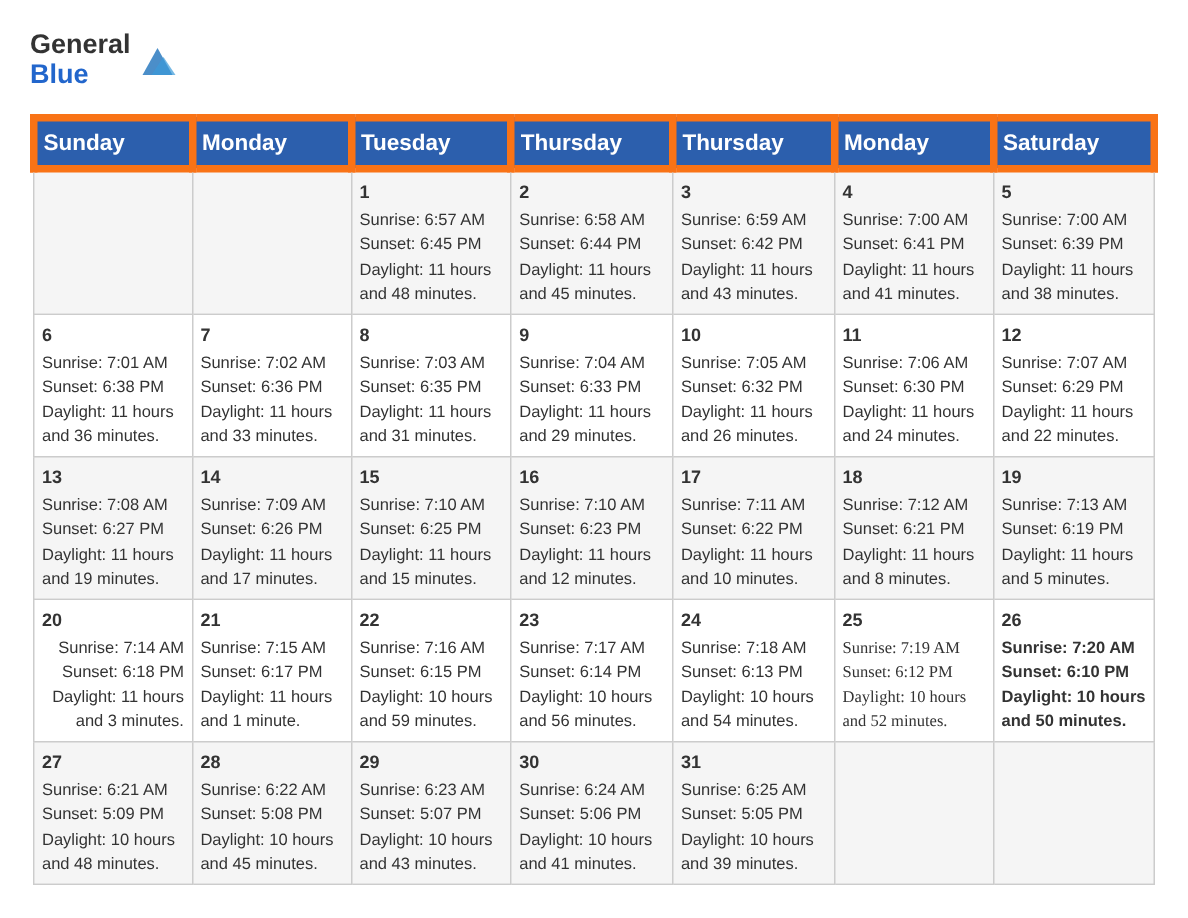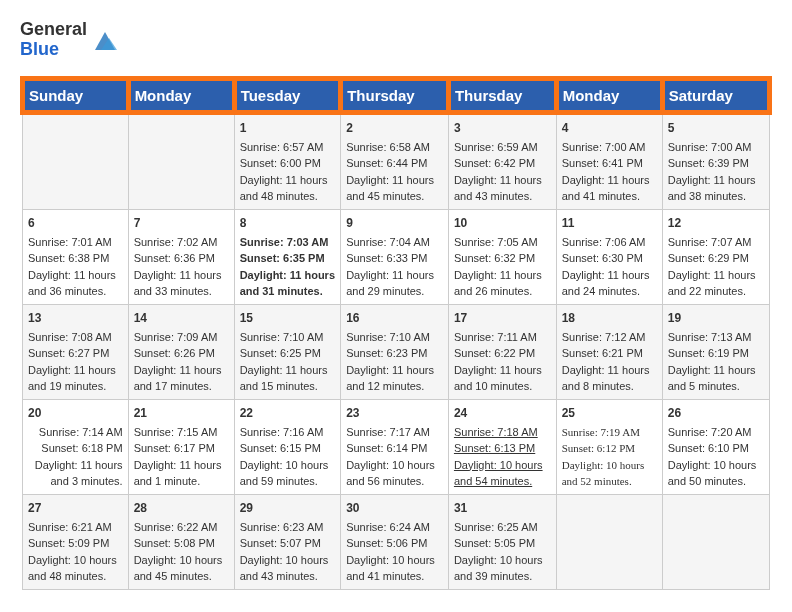--- a/index.html
+++ b/index.html
@@ -122,21 +122,21 @@
         <th>Saturday</th>
       </tr>
   </thead>
   <tbody id="calendar-body">
   <tr>
         <td class="empty-cell"></td>
         <td class="empty-cell"></td>
         <td>
           <span class="day-number">1</span>
           <div style="white-space: pre-line;">Sunrise: 6:57 AM
-Sunset: 6:00 PM
+Sunset: 6:45 PM
 Daylight: 11 hours and 48 minutes.</div>
         </td>
         <td>
           <span class="day-number">2</span>
           <div style="white-space: pre-line;">Sunrise: 6:58 AM
 Sunset: 6:44 PM
 Daylight: 11 hours and 45 minutes.</div>
         </td>
         <td>
           <span class="day-number">3</span>
@@ -165,21 +165,21 @@
 Daylight: 11 hours and 36 minutes.</div>
         </td>
         <td>
           <span class="day-number">7</span>
           <div style="white-space: pre-line;">Sunrise: 7:02 AM
 Sunset: 6:36 PM
 Daylight: 11 hours and 33 minutes.</div>
         </td>
         <td>
           <span class="day-number">8</span>
-          <div style="white-space: pre-line; font-weight: bold;">Sunrise: 7:03 AM
+          <div style="white-space: pre-line;">Sunrise: 7:03 AM
 Sunset: 6:35 PM
 Daylight: 11 hours and 31 minutes.</div>
         </td>
         <td>
           <span class="day-number">9</span>
           <div style="white-space: pre-line;">Sunrise: 7:04 AM
 Sunset: 6:33 PM
 Daylight: 11 hours and 29 minutes.</div>
         </td>
         <td>
@@ -265,33 +265,33 @@
 Daylight: 10 hours and 59 minutes.</div>
         </td>
         <td>
           <span class="day-number">23</span>
           <div style="white-space: pre-line;">Sunrise: 7:17 AM
 Sunset: 6:14 PM
 Daylight: 10 hours and 56 minutes.</div>
         </td>
         <td>
           <span class="day-number">24</span>
-          <div style="white-space: pre-line; text-decoration: underline;">Sunrise: 7:18 AM
+          <div style="white-space: pre-line;">Sunrise: 7:18 AM
 Sunset: 6:13 PM
 Daylight: 10 hours and 54 minutes.</div>
         </td>
         <td>
           <span class="day-number">25</span>
           <div style="white-space: pre-line; font-family: Liberation Serif, serif;">Sunrise: 7:19 AM
 Sunset: 6:12 PM
 Daylight: 10 hours and 52 minutes.</div>
         </td>
         <td>
           <span class="day-number">26</span>
-          <div style="white-space: pre-line;">Sunrise: 7:20 AM
+          <div style="white-space: pre-line; font-weight: bold;">Sunrise: 7:20 AM
 Sunset: 6:10 PM
 Daylight: 10 hours and 50 minutes.</div>
         </td>
       </tr>
       <tr>
         <td>
           <span class="day-number">27</span>
           <div style="white-space: pre-line;">Sunrise: 6:21 AM
 Sunset: 5:09 PM
 Daylight: 10 hours and 48 minutes.</div>

